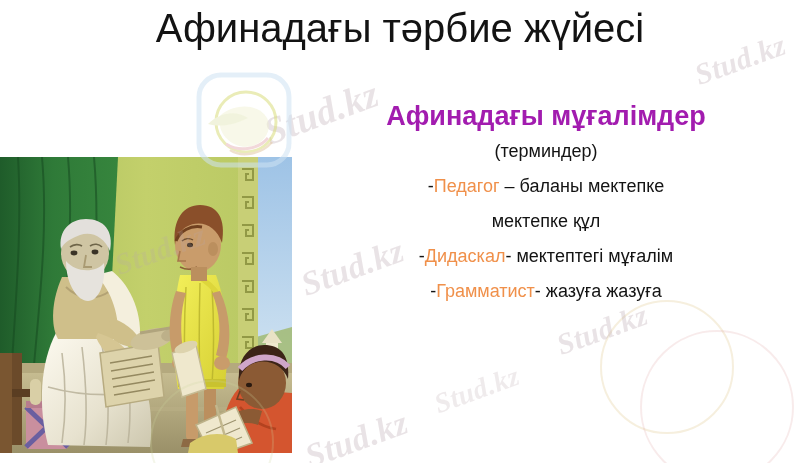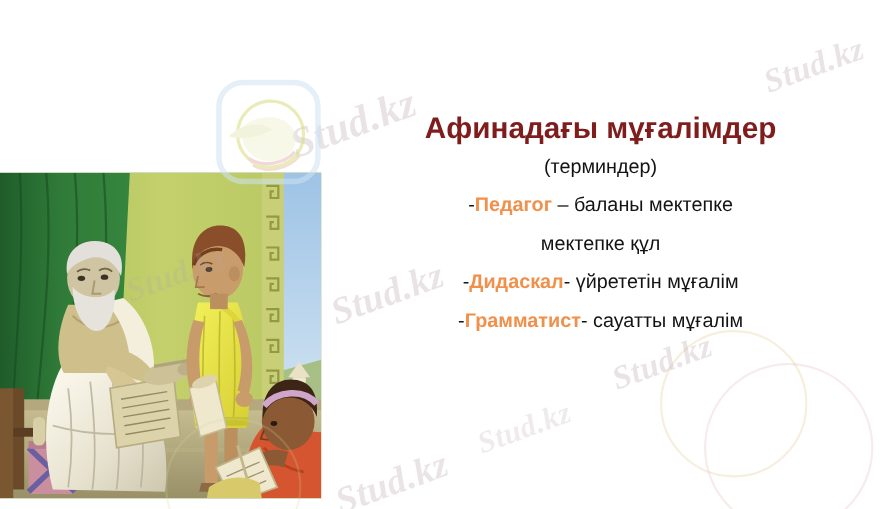--- a/index.html
+++ b/index.html
@@ -108,25 +108,25 @@
   }
   .t-line {
     font-size: 18px;
     line-height: 35px;
     white-space: nowrap;
   }
   .t-head {
     font-size: 27px;
     line-height: 36px;
     font-weight: 700;
-    color: #7f1d1d;
+    color: #a21caf;
   }
   .term {
     color: #f0904a;
-    font-weight: 700;
+    font-weight: 400;
   }
 </style>
 </head>
 <body>
 
 <div id="slide">
 
   <div class="photo">
     <svg class="photo-canvas" viewBox="0 0 292 296" preserveAspectRatio="none">
       <defs>
@@ -318,32 +318,33 @@
 
   <svg class="logo-wm" viewBox="0 0 96 96">
     <rect x="3" y="3" width="90" height="90" rx="22" fill="none" stroke="#cfe3f3" stroke-width="5"></rect>
     <circle cx="50" cy="50" r="30" fill="none" stroke="#d9dd7e" stroke-width="3"></circle>
     <path d="M24 44 C34 34 56 30 68 42 C78 52 72 70 56 74 C40 78 26 66 24 54 Z" fill="#eef0cf" opacity="0.85"></path>
     <path d="M12 52 C24 40 40 38 52 46 C40 52 26 56 12 52 Z" fill="#e7ebc2"></path>
     <path d="M30 72 C42 80 62 78 72 66" stroke="#e9b9bc" stroke-width="3" fill="none"></path>
     <path d="M34 78 C46 86 66 82 76 70" stroke="#e3c9a6" stroke-width="2.5" fill="none"></path>
   </svg>
 
+  <div class="slide-title">Афинадағы тәрбие жүйесі</div>
 
   <div class="text-col">
     <div class="t-head">Афинадағы мұғалімдер</div>
     <div class="t-line">(терминдер)</div>
 
     <div class="t-line">
       <span>-</span><span class="term">Педагог</span><span> – баланы мектепке</span>
     </div>
     <div class="t-line">
       <span>мектепке құл</span>
     </div>
     <div class="t-line">
-      <span>-</span><span class="term">Дидаскал</span><span>- үйрететін мұғалім</span>
+      <span>-</span><span class="term">Дидаскал</span><span>- мектептегі мұғалім</span>
     </div>
     <div class="t-line">
-      <span>-</span><span class="term">Грамматист</span><span>- сауатты мұғалім</span>
+      <span>-</span><span class="term">Грамматист</span><span>- жазуға жазуға</span>
     </div>
   </div>
 
 </div>
 
 </body></html>

